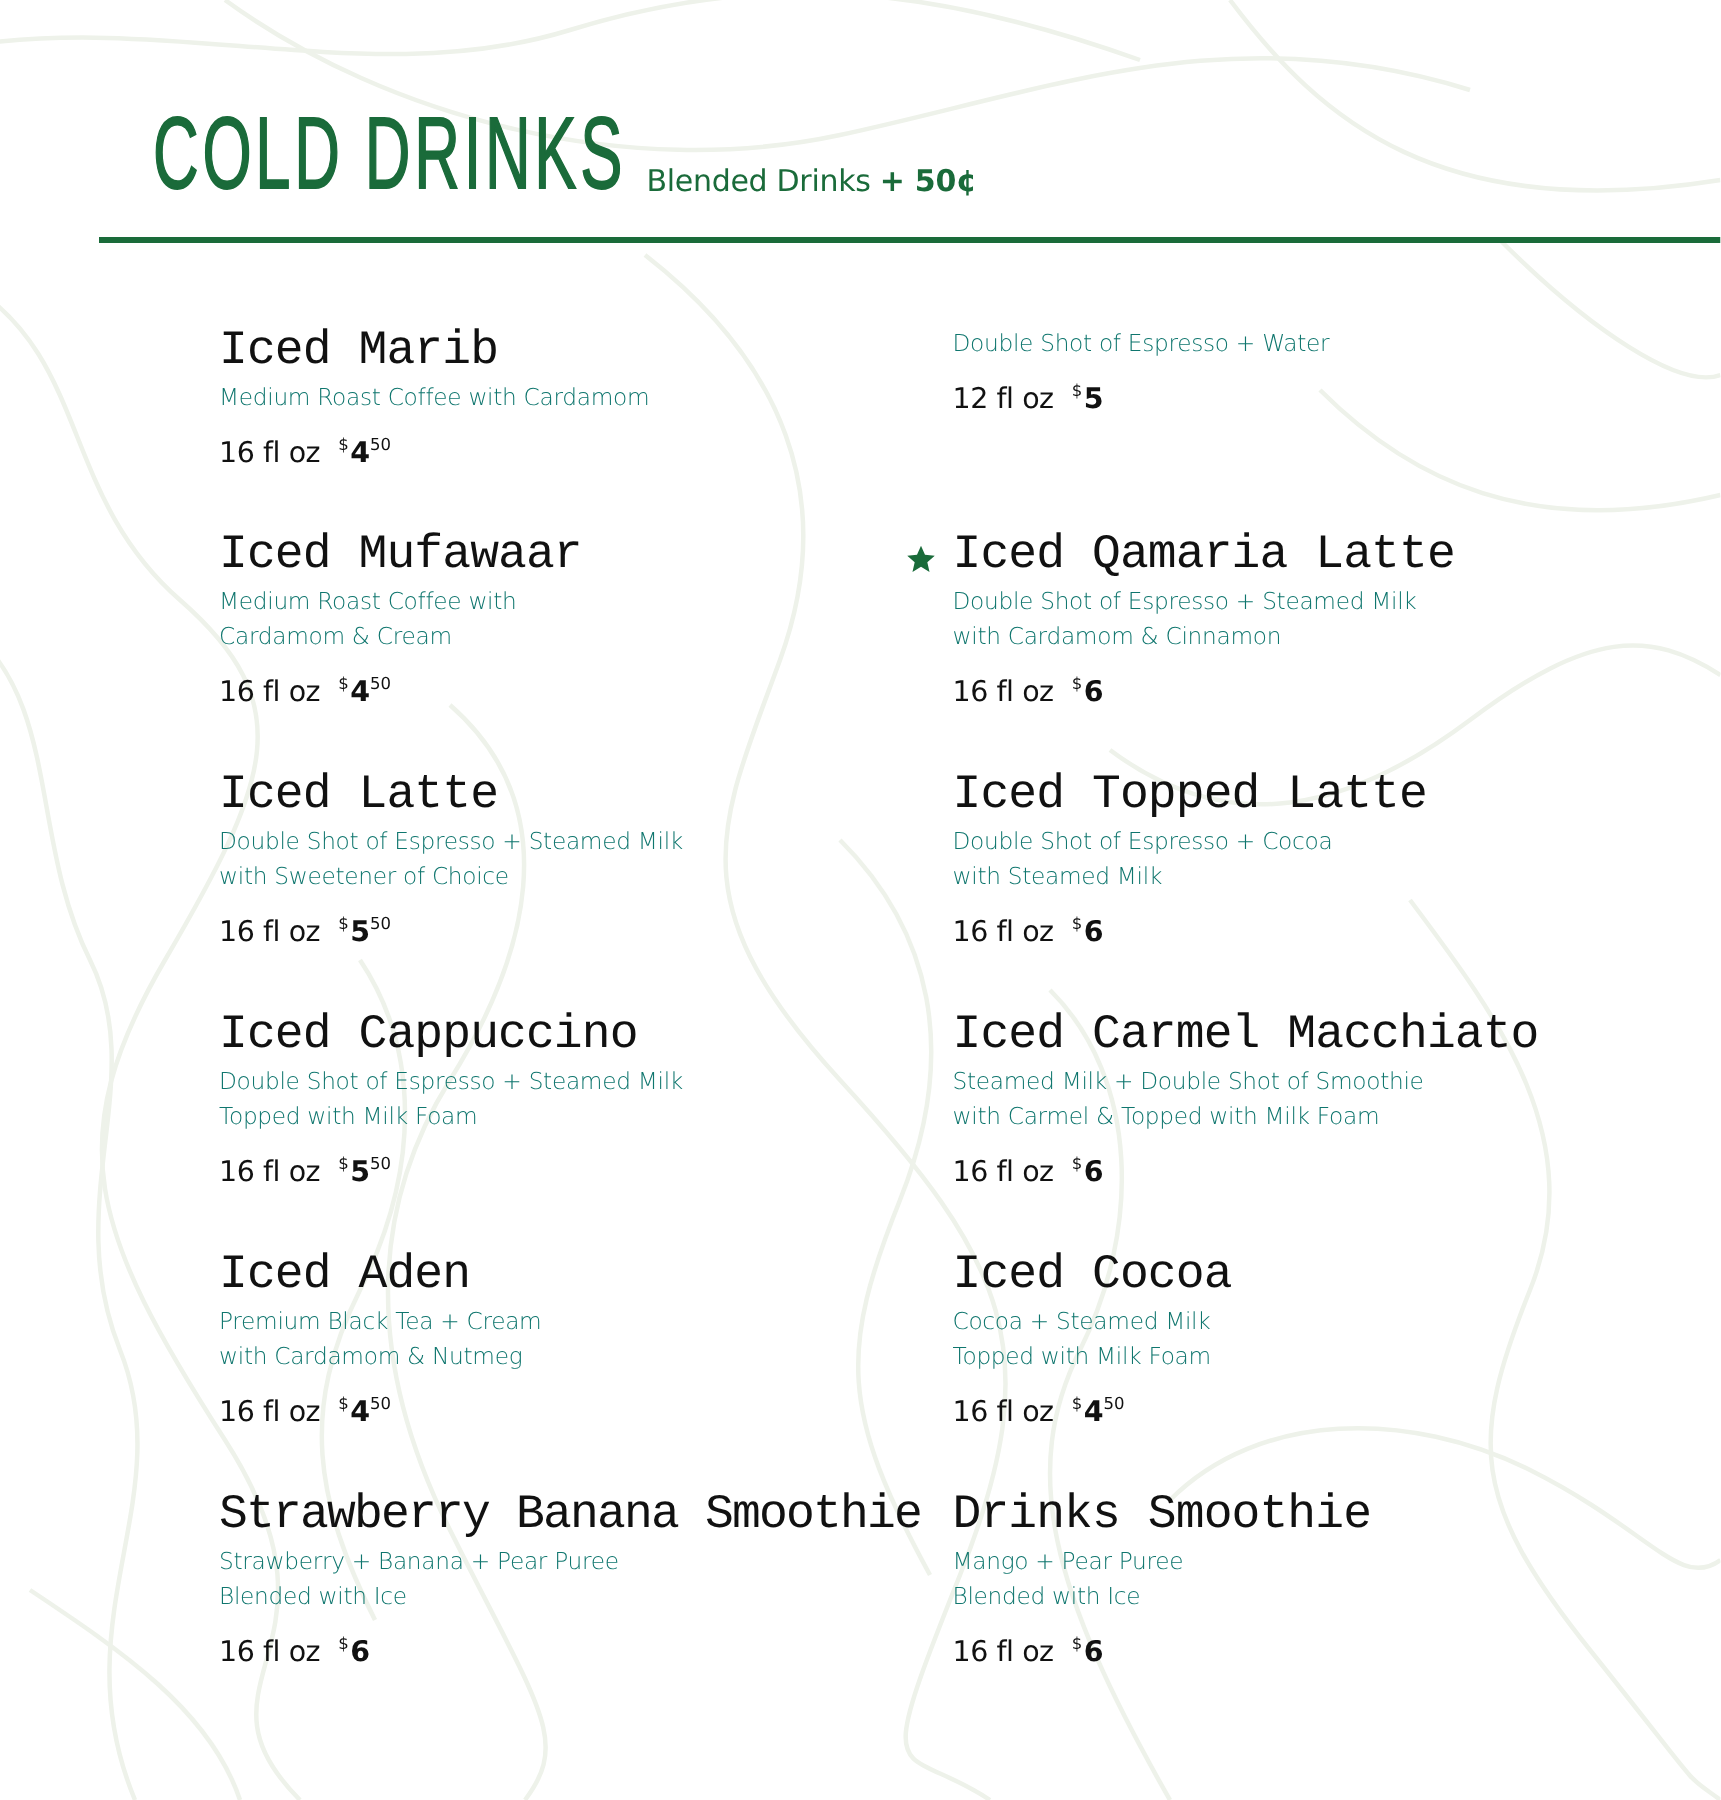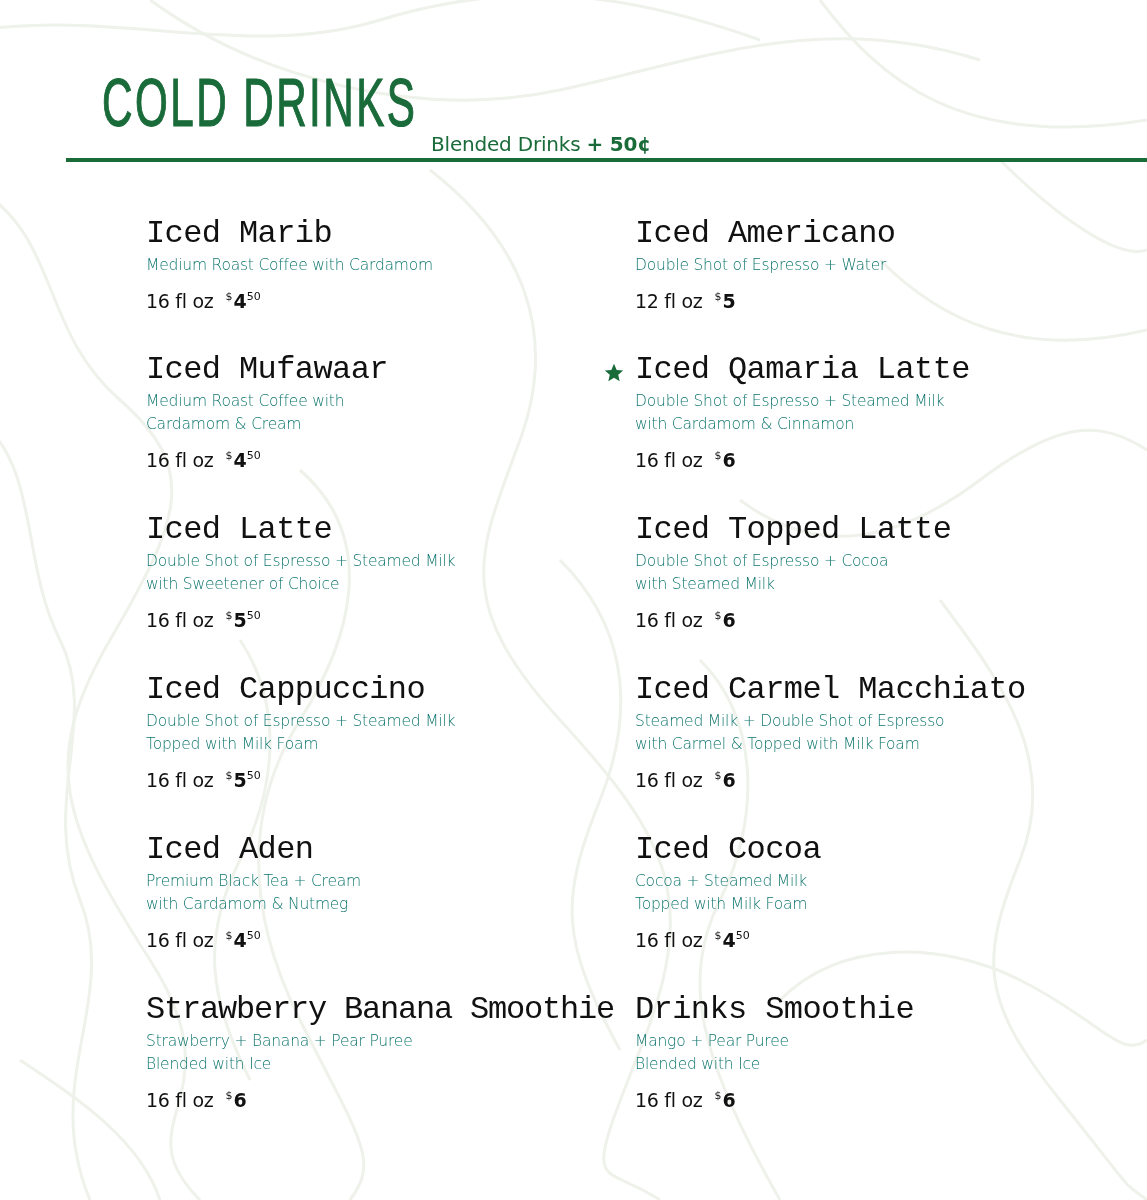--- a/index.html
+++ b/index.html
@@ -16,21 +16,20 @@
       font-family: "Liberation Sans", sans-serif;
       font-size: 68px; line-height: 80px; color: #1a6b3a;
       transform: scaleX(0.62); transform-origin: left top;
       letter-spacing: 4px; font-weight: normal;
       -webkit-text-stroke: 1.2px #1a6b3a;
     }
     .subtitle {
       position: absolute; left: 431px; top: 108px;
       font-family: "DejaVu Sans", sans-serif; font-size: 20px; color: #1a6b3a;
       letter-spacing: -0.2px;
-      margin-top: 24px;
     }
     .subtitle .upcharge { font-weight: bold; }
     .rule { position: absolute; left: 66px; top: 158px; width: 1081px; height: 4px; background: #1a6b3a; }
 
     .item { position: absolute; z-index: 1; }
     .item .name {
       font-family: Liberation Mono, monospace; font-size: 32px; line-height: 36px;
       color: #111111; white-space: nowrap; letter-spacing: -0.6px;
     }
     .item .desc {
@@ -146,21 +145,20 @@
   <div class="desc">
       <div>Strawberry + Banana + Pear Puree</div>
       <div>Blended with Ice</div>
     </div>
   <div class="price-line">
     <span class="size">16 fl oz</span><span class="cur">$</span><span class="dollars">6</span><span class="cents"></span>
   </div>
 </div>
 
 <div class="item" style="left:635px; top:216px;">
-  <div class="name">Iced Americano</div>
   <div class="desc">
       <div>Double Shot of Espresso + Water</div>
     </div>
   <div class="price-line">
     <span class="size">12 fl oz</span><span class="cur">$</span><span class="dollars">5</span><span class="cents"></span>
   </div>
 </div>
 
 <div class="item" style="left:635px; top:352px;">
   <div class="name">Iced Qamaria Latte</div>
@@ -180,21 +178,21 @@
       <div>with Steamed Milk</div>
     </div>
   <div class="price-line">
     <span class="size">16 fl oz</span><span class="cur">$</span><span class="dollars">6</span><span class="cents"></span>
   </div>
 </div>
 
 <div class="item" style="left:635px; top:672px;">
   <div class="name">Iced Carmel Macchiato</div>
   <div class="desc">
-      <div>Steamed Milk + Double Shot of Espresso</div>
+      <div>Steamed Milk + Double Shot of Smoothie</div>
       <div>with Carmel &amp; Topped with Milk Foam</div>
     </div>
   <div class="price-line">
     <span class="size">16 fl oz</span><span class="cur">$</span><span class="dollars">6</span><span class="cents"></span>
   </div>
 </div>
 
 <div class="item" style="left:635px; top:832px;">
   <div class="name">Iced Cocoa</div>
   <div class="desc">

